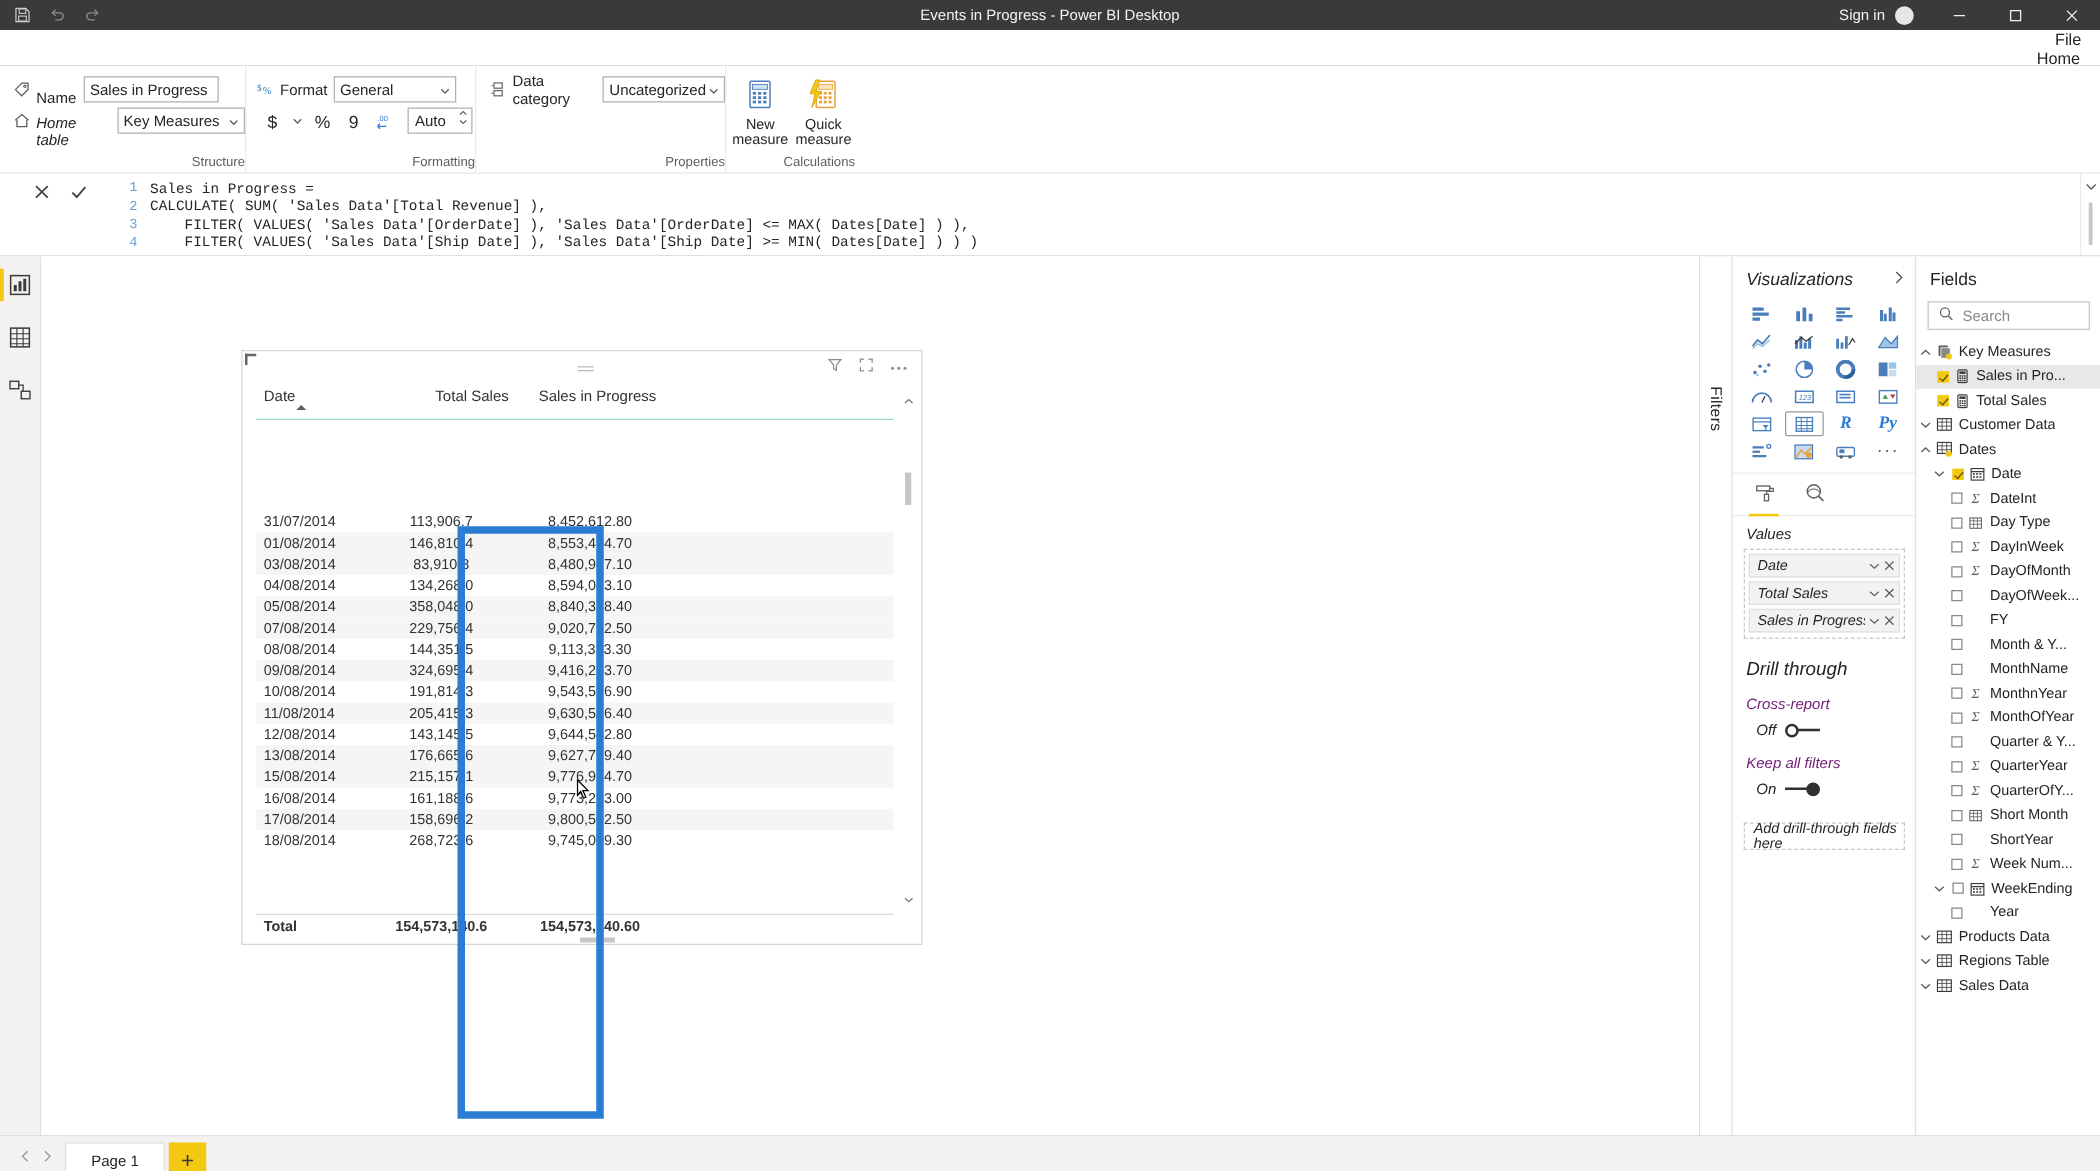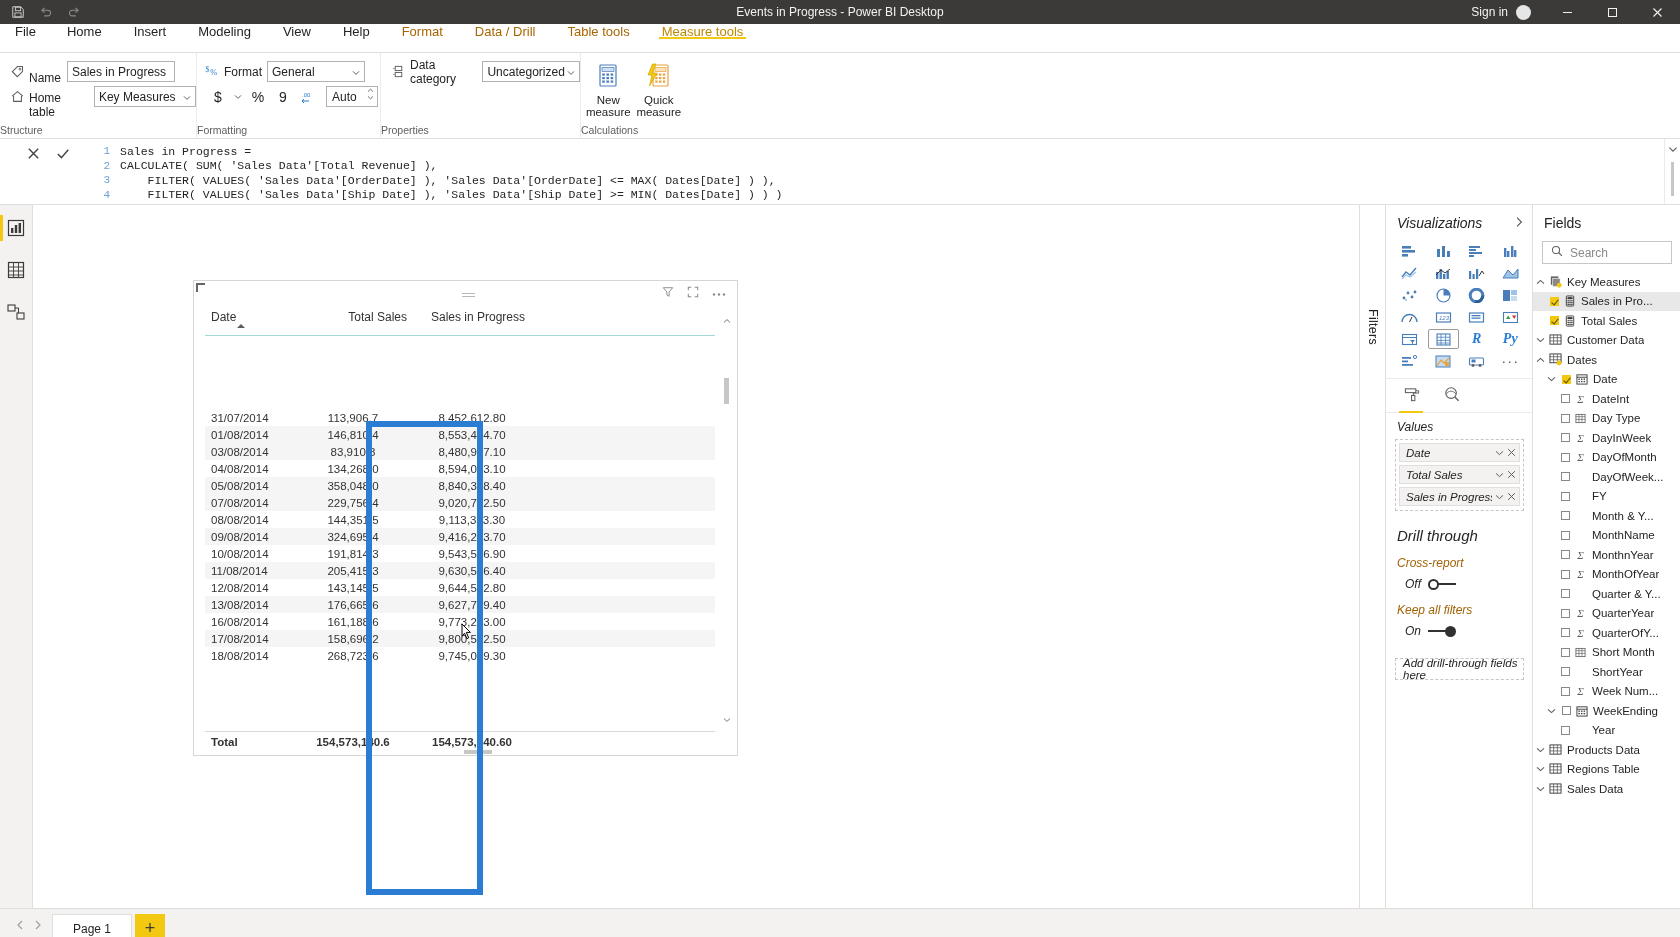--- a/index.html
+++ b/index.html
@@ -32,22 +32,22 @@
   .signin .avatar {
     width: 15px; height: 15px; border-radius: 50%; background: #e6e6e6; display:block;
   }
   .winbtn {
     width: 45px; height: 24px; display: flex; align-items: center; justify-content: center;
   }
   .winbtn svg { display: block; }
 
   
   .ribbon-tabs {
-    height: 29px; background: #fff; display: flex; align-items: flex-start;
-    border-bottom: 1px solid #e1dfdd; font-size: 13px;
+    height: 29px; background: #fff; display: flex; align-items: flex-end;
+    border-bottom: 1px solid #e1dfdd; font-size: 13px; flex-direction: column;
   }
   .rtab {
     display: flex; align-items: center; padding: 0 16px; color: #252423;
     position: relative; white-space: nowrap;
   }
   .rtab.file { padding: 0 15px; }
   .rtab.ctx { color: #a86500; }
   .rtab.ctx.sel { color: #bf8700; }
   .rtab.sel::after {
     content: ""; position: absolute; left: 13px; right: 13px; bottom: 0;
@@ -56,21 +56,21 @@
   .ctxgroup { display: flex; align-items: stretch; }
 
   
   .ribbon {
     height: 86px; background: #fff; display: flex; align-items: stretch;
     border-bottom: 1px solid #e1dfdd; position: relative;
   }
   .rgroup { display: flex; flex-direction: column; position: relative; padding: 7px 0 0 0; }
   .rgroup + .rgroup { border-left: 1px solid #edebe9; }
   .rgroup-label {
-    position: absolute; bottom: 2px; left: 0; right: 0; text-align: left;
+    position: absolute; bottom: 2px; left: 0; right: 0; text-align: right;
     font-size: 10.5px; color: #605e5c; margin-top: 21px;
   }
   .rg-body { display: flex; }
   .rrow { display: flex; align-items: center; height: 23px; margin-bottom: 2px; }
   .rlabel { font-size: 12px; color: #252423; }
   .ricon { width: 15px; height: 15px; display: inline-block; flex: none; }
   .rinput, .rselect {
     height: 21px; border: 1px solid #b3b0ad; background: #fff;
     font-family: "Liberation Sans", sans-serif; font-size: 12px; color: #252423;
     padding: 0 4px; display: flex; align-items: center; position: relative;
@@ -242,21 +242,21 @@
     display: flex; flex-direction: column; gap: 3px;
   }
   .chip {
     height: 19px; background: #f3f2f1; border: 1px solid #e1dfdd;
     display: flex; align-items: center; font-size: 11.5px; color: #252423;
     padding: 0 3px 0 6px; position: relative;
   }
   .chip .nm { flex: 1; overflow: hidden; white-space: nowrap; }
   .chip .ac { margin-left: 3px; display:flex; align-items:center; }
   .drill-title { font-size: 15px; color: #252423; padding: 16px 0 10px 11px; }
-  .drill-row { font-size: 12px; color: #a16207; padding: 2px 0 4px 11px; }
+  .drill-row { font-size: 12px; color: #701a75; padding: 2px 0 4px 11px; }
   .toggle-row { display: flex; align-items: center; gap: 7px; padding: 3px 0 10px 19px; font-size: 12px; }
   .tgl { width: 28px; height: 12px; position: relative; display: flex; align-items: center; }
   .tgl .bar { position:absolute; left:6px; right:0; height:2px; background:#323130; }
   .tgl .knob {
     width: 11px; height: 11px; border-radius: 50%; background:#fff; border: 2px solid #323130;
     position: relative; z-index: 1;
   }
   .tgl.on .knob { background:#323130; margin-left: 17px; }
   .tgl.on .bar { left: 0; right: 10px; }
   .dropzone {
@@ -384,21 +384,21 @@
       <span class="rlabel" style="margin:12px 6px 0 4px;">Name</span>
       <span class="rinput" style="width:108px;">Sales in Progress</span>
     </div>
     <div class="rrow">
       <span class="ricon">
         <svg width="15" height="15" viewBox="0 0 16 16">
             <path d="M2.3 7.6 8 2.8l5.7 4.8" fill="none" stroke="#605e5c" stroke-width="1.1"></path>
             <path d="M3.8 7.3v5.9h8.4V7.3" fill="none" stroke="#605e5c" stroke-width="1.1"></path>
           </svg>
       </span>
-      <span class="rlabel" style="margin:16px 6px 0 4px;">Home table</span>
+      <span class="rlabel" style="margin:16px 6px 0 4px;font-style:italic;">Home table</span>
       <span class="rselect" style="width:106px;">
         <span>Key Measures</span>
         <span class="chev">
           <svg width="8" height="6" viewBox="0 0 8 6">
               <path d="M1 1.4 4 4.4l3-3" fill="none" stroke="#605e5c" stroke-width="1"></path>
             </svg>
         </span>
       </span>
     </div>
     <div class="rgroup-label">Structure</div>
@@ -698,20 +698,25 @@
               <div class="trow">
                 <span class="td">12/08/2014</span>
                 <span class="td num">143,145.5</span>
                 <span class="td num">9,644,542.80</span>
               </div>
               <div class="trow alt">
                 <span class="td">13/08/2014</span>
                 <span class="td num">176,665.6</span>
                 <span class="td num">9,627,779.40</span>
               </div>
+              <div class="trow alt">
+                <span class="td">15/08/2014</span>
+                <span class="td num">215,157.1</span>
+                <span class="td num">9,776,914.70</span>
+              </div>
               <div class="trow">
                 <span class="td">16/08/2014</span>
                 <span class="td num">161,188.6</span>
                 <span class="td num">9,773,223.00</span>
               </div>
               <div class="trow alt">
                 <span class="td">17/08/2014</span>
                 <span class="td num">158,696.2</span>
                 <span class="td num">9,800,592.50</span>
               </div>

